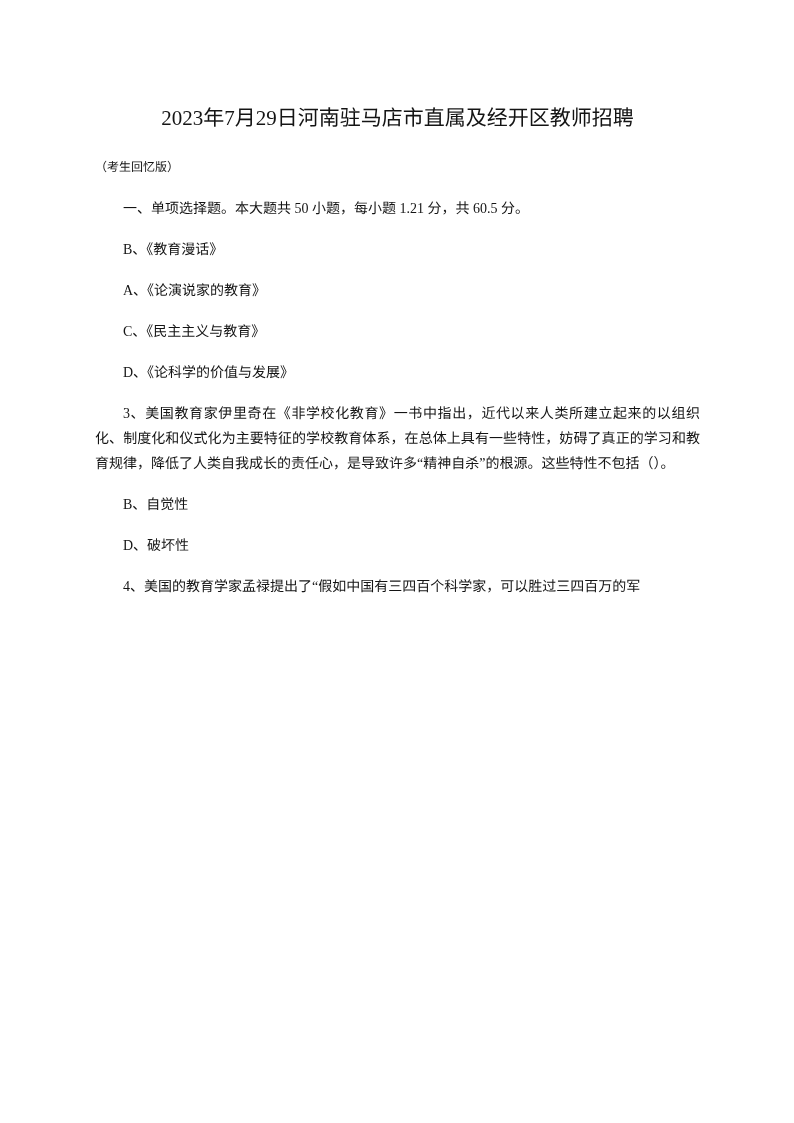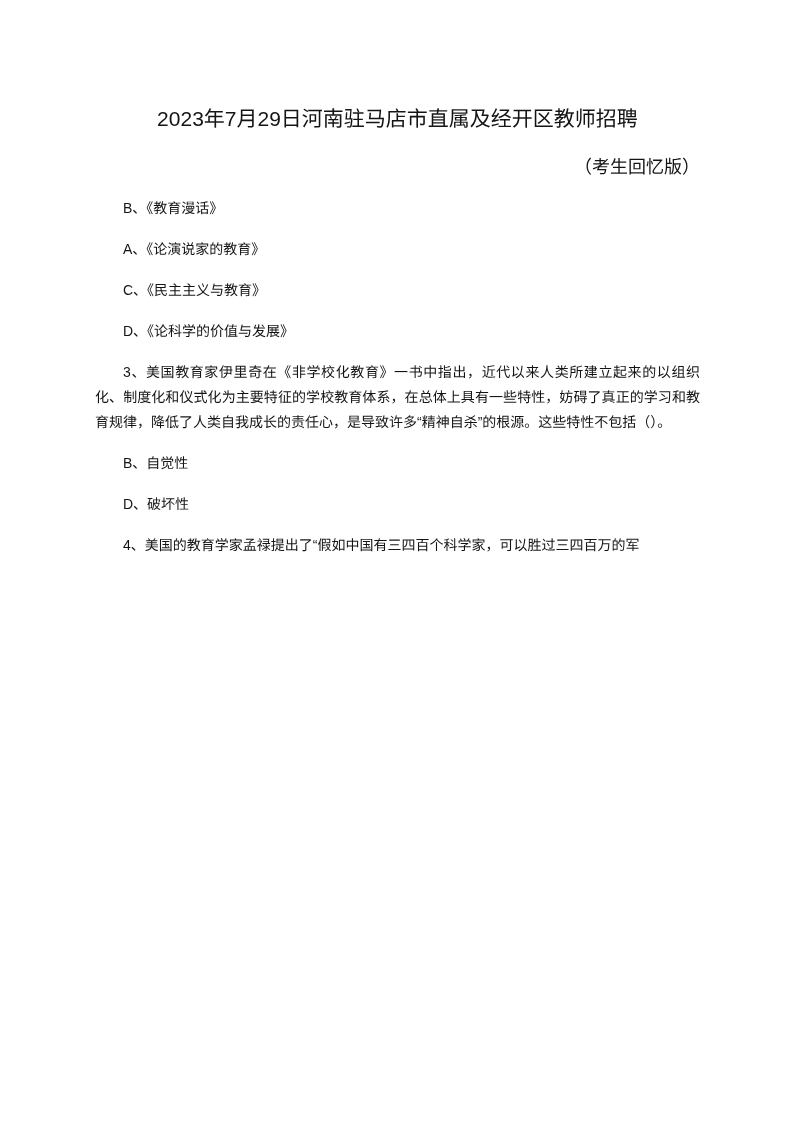--- a/index.html
+++ b/index.html
@@ -9,34 +9,34 @@
   }
   .page {
     position: relative;
     width: 794px;
     height: 1123px;
     margin: 0 auto;
     background: #ffffff;
     overflow: hidden;
     box-sizing: border-box;
     padding: 96px 94px 12px 95px;
-    font-family: Liberation Sans, sans-serif;
+    font-family: Liberation Serif, serif;
     color: #141414;
   }
   .doc-title {
     font-size: 21px;
     font-weight: normal;
     line-height: 45px;
     text-align: center;
     margin: 0 0 14px 0;
   }
   .subtitle {
-    font-size: 18px;
+    font-size: 12px;
     line-height: 25px;
-    text-align: right;
+    text-align: left;
     margin: 0 0 16px 0;
   }
   .para {
     font-size: 14px;
     line-height: 25px;
     margin: 0 0 16px 0;
     text-indent: 2em;
     text-align: justify;
   }
   .question-block {
@@ -48,20 +48,21 @@
 <body>
 
 <div class="page">
 
   <h1 class="doc-title">
     <div>2023年7月29日河南驻马店市直属及经开区教师招聘</div>
   </h1>
 
   <p class="subtitle">（考生回忆版）</p>
 
+  <p class="para">一、单项选择题。本大题共 50 小题，每小题 1.21 分，共 60.5 分。</p>
 
 
   <div class="question-block">
     <p class="para">B、《教育漫话》</p>
     <p class="para">A、《论演说家的教育》</p>
     <p class="para">C、《民主主义与教育》</p>
     <p class="para">D、《论科学的价值与发展》</p>
   </div>
 
   <div class="question-block">

